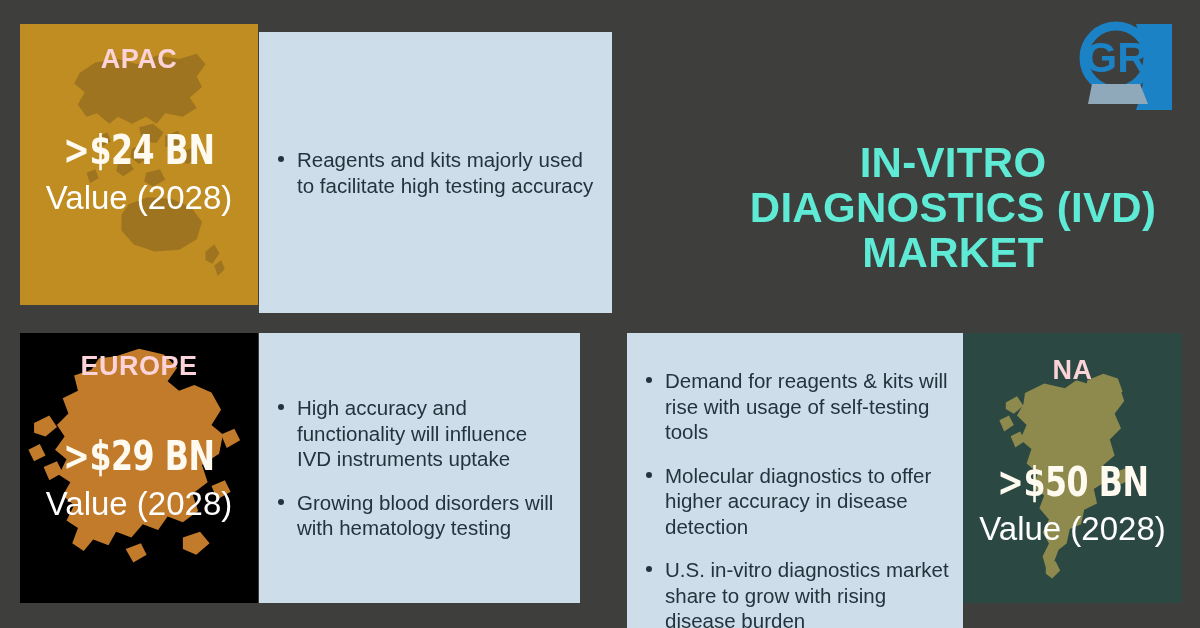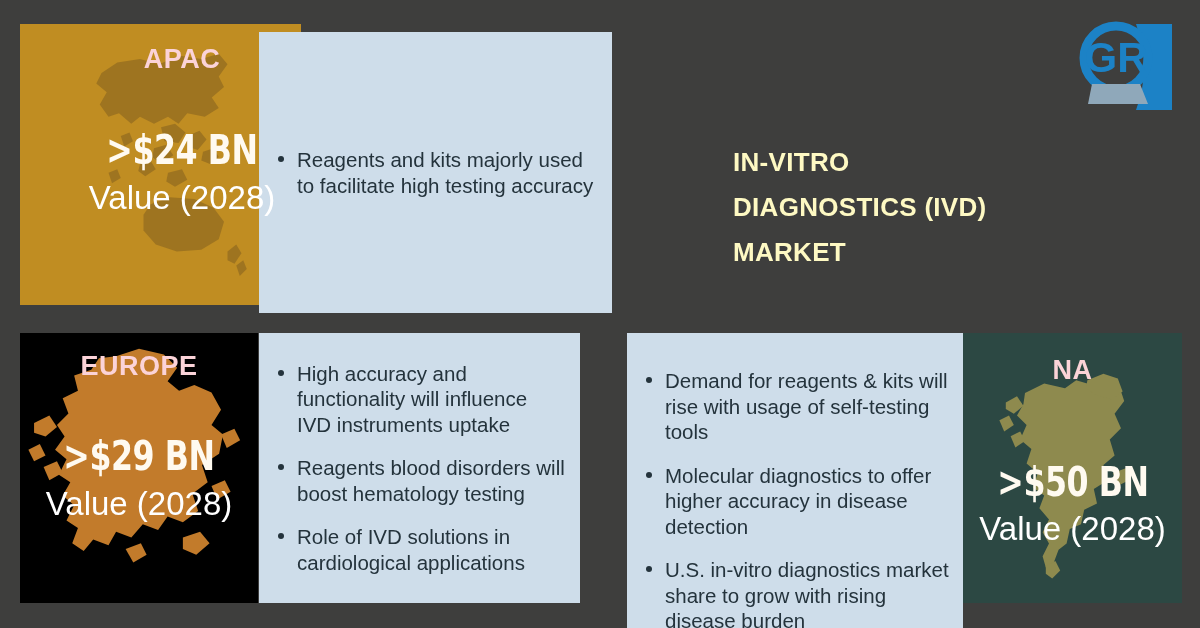--- a/index.html
+++ b/index.html
@@ -84,39 +84,39 @@
   .bullet-panel li .dot{
     position:absolute;
     left:-19px;
     top:9px;
     width:6px;height:6px;
     border-radius:50%;
     background:#24333C;
   }
 
   
-  #apac-panel{left:20px;top:24px;width:238px;height:281px;background:#C08D22;padding-left:43px;}
+  #apac-panel{left:20px;top:24px;width:238px;height:281px;background:#C08D22;}
   #apac-bullets{left:259px;top:32px;width:353px;height:281px;}
 
   #europe-panel{left:20px;top:333px;width:238px;height:270px;background:#000000;}
   #europe-bullets{left:259px;top:333px;width:321px;height:270px;}
 
   #na-bullets{left:627px;top:333px;width:336px;height:336px;}
   #na-panel{left:963px;top:333px;width:219px;height:270px;background:#2C4843;}
 
   
   #title{
     position:absolute;
     right:27px;
     top:140px;
     width:440px;
-    text-align:left;
-    color:#fef9c3;
+    text-align:center;
+    color:#5eead4;
     font-weight:bold;
-    font-size:26px;
+    font-size:42px;
     line-height:45px;
     letter-spacing:.3px;
   }
 
   
   #logo{
     position:absolute;
     left:1074px;
     top:18px;
     width:104px;
@@ -179,22 +179,21 @@
   <div class="region-inner" style="padding-top:20px;">
     <div class="region-name">EUROPE</div>
     <div class="region-value" style="margin-top:56px;">&gt;$29 BN</div>
     <div class="region-caption" style="margin-top:11px;">Value (2028)</div>
   </div>
 </div>
 
 <div class="bullet-panel" id="europe-bullets">
   <ul>
     <li><span class="dot"></span><span>High accuracy and functionality will influence IVD instruments uptake</span></li>
-    <li><span class="dot"></span><span>Reagents blood disorders will boost hematology testing</span></li>
-    <li><span class="dot"></span><span>Role of IVD solutions in cardiological applications</span></li>
+    <li><span class="dot"></span><span>Growing blood disorders will with hematology testing</span></li>
   </ul>
 </div>
 
 <div class="bullet-panel" id="na-bullets">
   <ul>
     <li><span class="dot"></span><span>Demand for reagents &amp; kits will rise with usage of self-testing tools</span></li>
     <li><span class="dot"></span><span>Molecular diagnostics to offer higher accuracy in disease detection</span></li>
     <li><span class="dot"></span><span>U.S. in-vitro diagnostics market share to grow with rising disease burden</span></li>
   </ul>
 </div>

